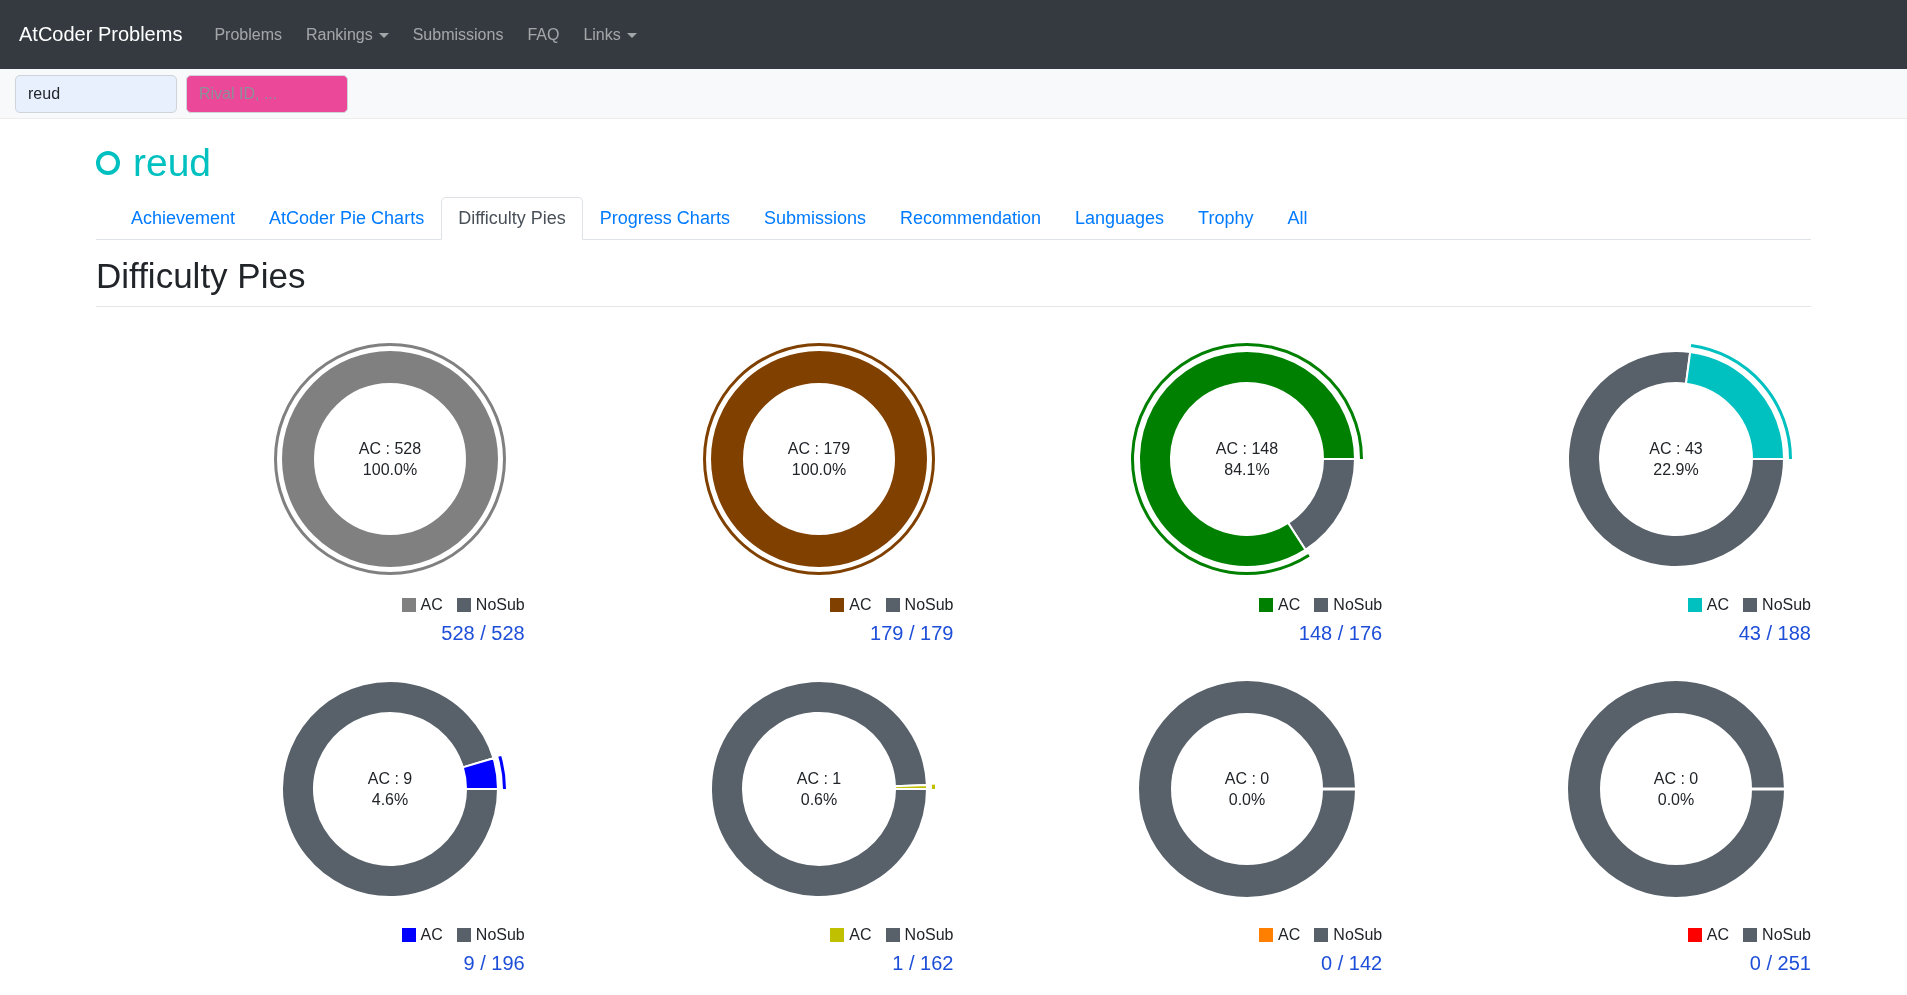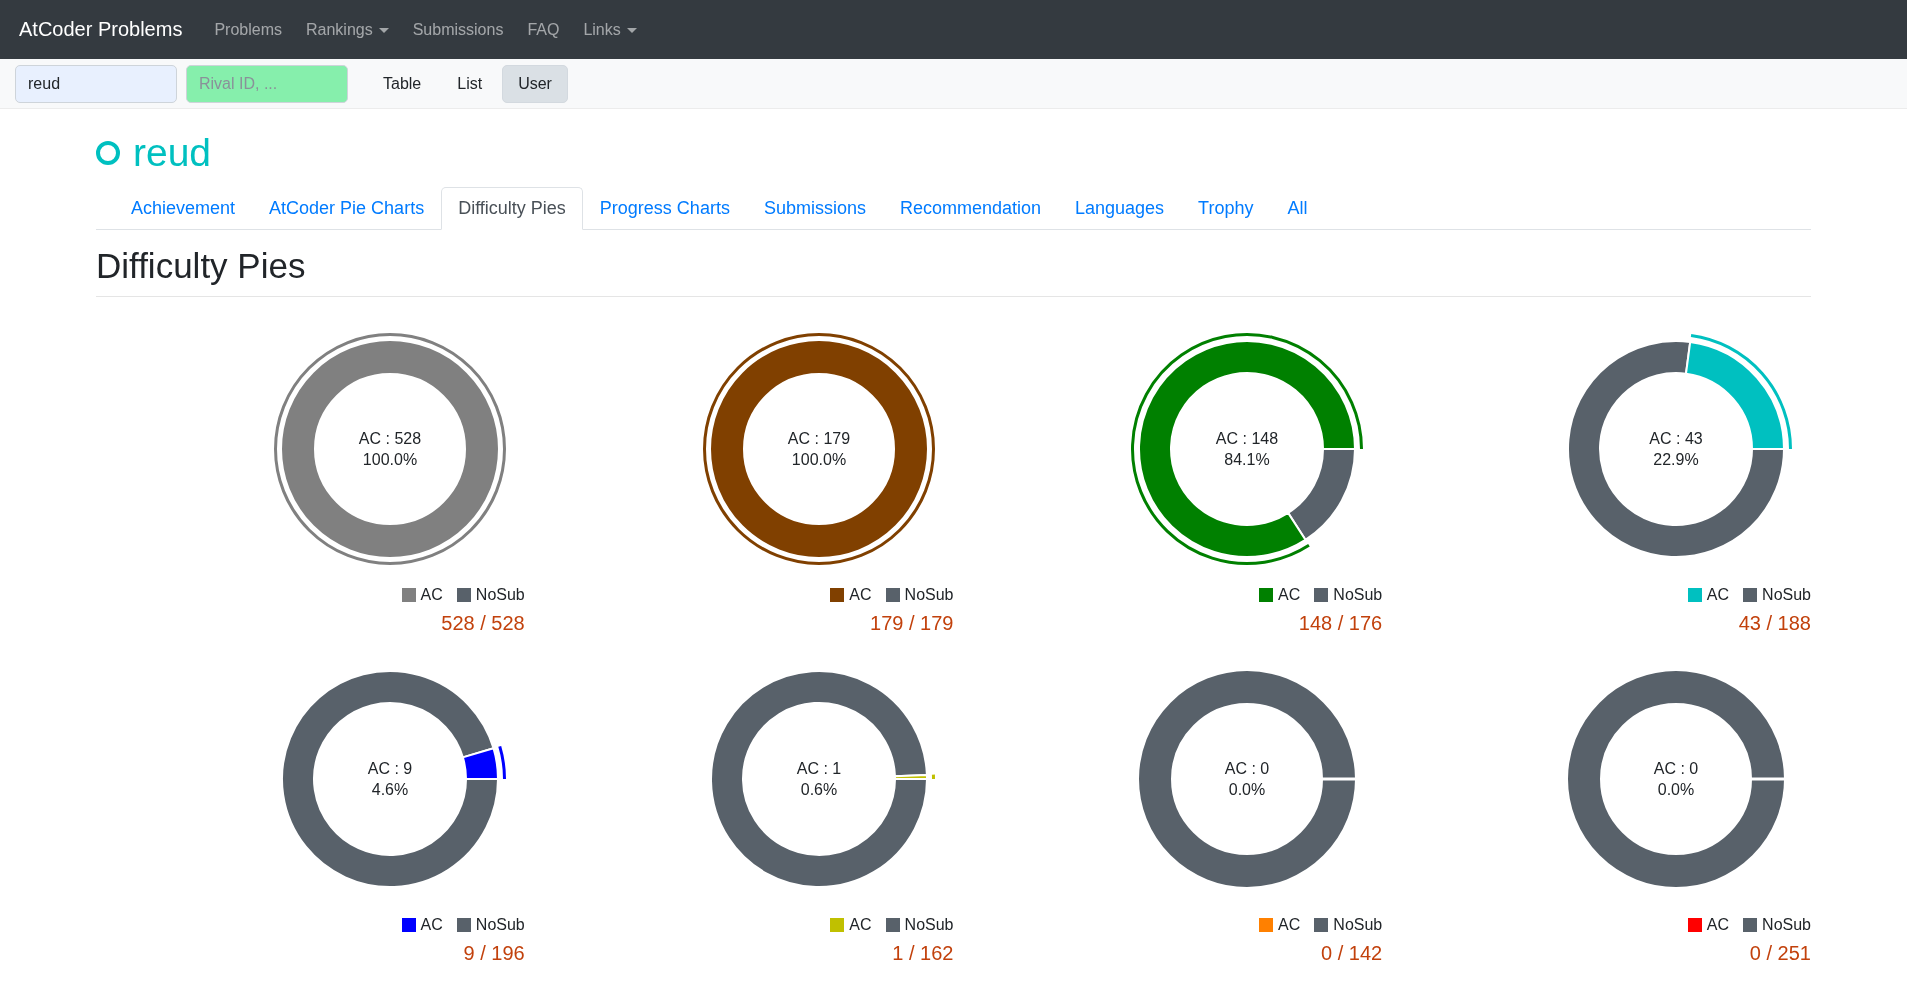--- a/index.html
+++ b/index.html
@@ -7,21 +7,21 @@
   body {
     font-family: "Liberation Sans", "DejaVu Sans", sans-serif;
     color:#212529;
     width:1907px; height:995px;
     overflow:hidden;
     position:relative;
   }
 
   
   .navbar {
-    height:59px; background:#343a40;
+    height:69px; background:#343a40;
     display:flex; align-items:center;
     padding:0 19px;
   }
   .brand {
     color:#fff; font-size:20px; margin-right:20px;
     white-space:nowrap; text-decoration:none; cursor:pointer;
   }
   .nav-group { display:flex; align-items:center;text-align:center; }
   .nav-right { margin-left:auto; }
   .nav-link {
@@ -39,21 +39,21 @@
   .toolbar {
     height:50px; background:#f8f9fa;
     border-bottom:1px solid #ececec;
     display:flex; align-items:center;
     padding:0 15px; gap:9px;
   }
   .input {
     height:38px; width:162px;
     border:1px solid #ced4da; border-radius:5px;
     padding:0 12px; font-size:16px; font-family:inherit;
-    color:#212529; background:#86efac; outline:none;
+    color:#212529; background:#ec4899; outline:none;
   }
   .user-input { background:#e8f0fe; }
   .rival-input::placeholder { color:#8a9199; }
   .toolbar-buttons { display:flex; gap:4px; margin-left:10px; }
   .view-btn {
     height:38px; padding:0 15px;
     border:1px solid transparent; border-radius:5px;
     background:transparent; font-size:16px; font-family:inherit;
     color:#212529; cursor:pointer;
   }
@@ -92,44 +92,39 @@
   .pie-grid {
     margin-top:17px;
     display:grid; grid-template-columns:repeat(4,1fr);
     row-gap:9px;
   }
   .pie-card { display:flex; flex-direction:column; align-items:flex-end; }
   .donut-label { font-family:"Liberation Sans","DejaVu Sans",sans-serif; font-size:16px; fill:#212529; text-anchor:middle; }
   .legend { display:flex; align-items:center; gap:14px; margin-top:2px; font-size:16px; color:#212529; }
   .legend-item { display:flex; align-items:center; gap:5px; }
   .swatch { width:14px; height:14px; display:inline-block; }
-  .ratio { margin-top:8px; font-size:20px; color:#c2410c; }
+  .ratio { margin-top:8px; font-size:20px; color:#1d4ed8; }
 </style>
 </head>
 <body>
 
 <nav class="navbar">
   <a class="brand">AtCoder Problems</a>
   <div class="nav-group" id="nav-left">
       <a class="nav-link">Problems</a>
       <a class="nav-link">Rankings<span class="caret"></span></a>
       <a class="nav-link">Submissions</a>
       <a class="nav-link">FAQ</a>
       <a class="nav-link">Links<span class="caret"></span></a>
     </div>
 </nav>
 
 <div class="toolbar">
   <input class="input user-input" value="reud" style="">
   <input class="input rival-input" placeholder="Rival ID, ..." style="">
-  <div class="toolbar-buttons" id="toolbar-buttons">
-      <button class="view-btn">Table</button>
-      <button class="view-btn">List</button>
-      <button class="view-btn active">User</button>
-    </div>
 </div>
 
 <div class="container">
   <h1 class="user-title">
     <span class="rating-circle" style="border-color: rgb(0, 192, 192);"></span>
     <span style="color: rgb(0, 192, 192);">reud</span>
   </h1>
 
   <div class="tabs" id="tabs">
       <a class="tab">Achievement</a>

